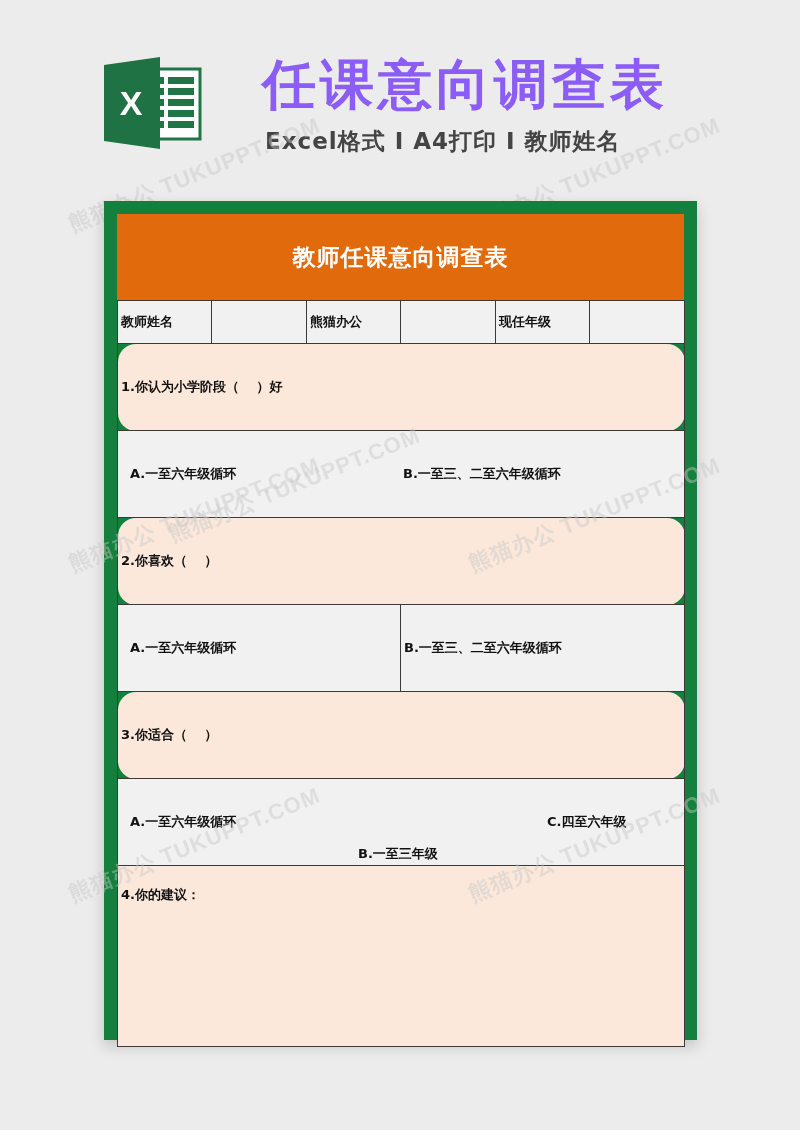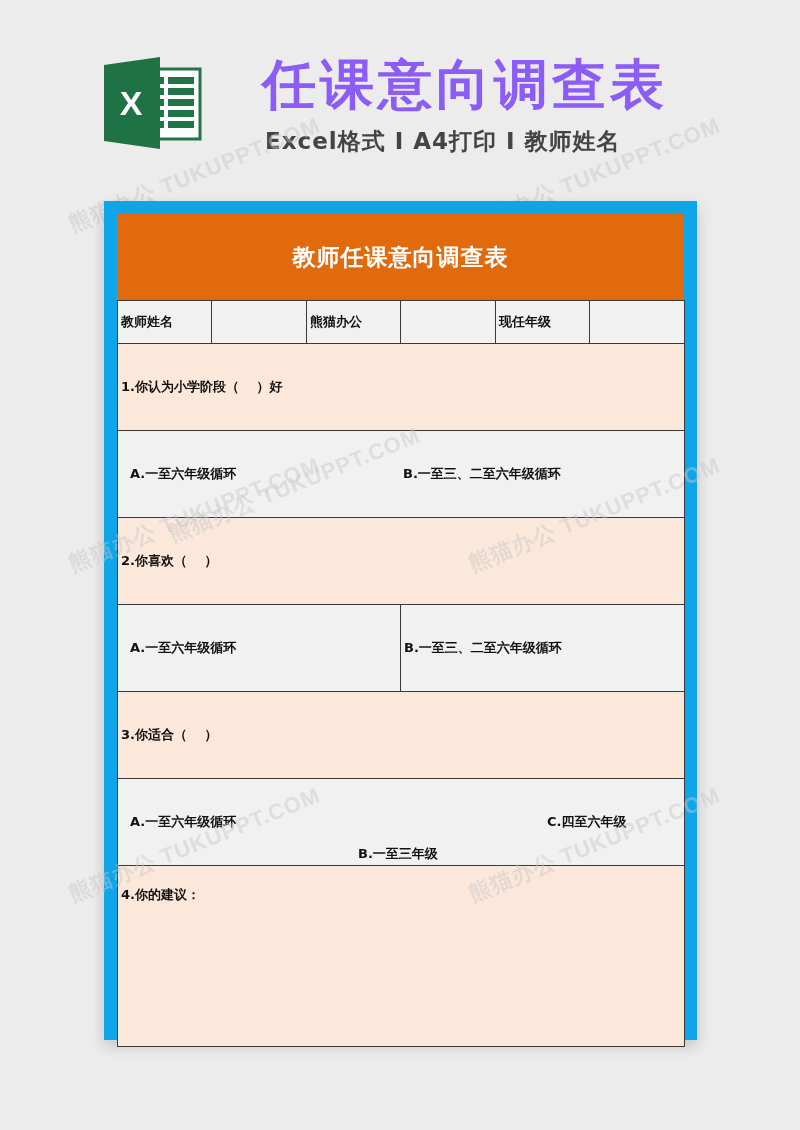--- a/index.html
+++ b/index.html
@@ -18,34 +18,34 @@
     position:absolute; left:265px; top:126px; font-size:23px; font-weight:bold;
     color:#444; letter-spacing:1px; white-space:nowrap;
   }
   .watermark {
     position:absolute; font-size:22px; font-weight:bold; color:rgba(200,200,200,0.45);
     transform:rotate(-22deg); white-space:nowrap; letter-spacing:1px; pointer-events:none;
     font-family:"Liberation Sans", sans-serif;
   }
   .paper {
     position:absolute; left:104px; top:201px; width:593px; height:839px;
-    background:#0ea5e9; box-shadow:0 6px 14px rgba(0,0,0,0.18);
+    background:#15803d; box-shadow:0 6px 14px rgba(0,0,0,0.18);
   }
   .sheet { position:absolute; left:13px; top:13px; width:567px; }
   .title-row {
     height:86px; background:#e06a0c; color:#fff; font-size:23px; font-weight:bold;
     display:flex; align-items:center; justify-content:center; letter-spacing:1px;
   }
   table { border-collapse:collapse; width:567px; table-layout:fixed; }
   td {
     border:1px solid #3a3a3a; font-size:13px; font-weight:bold; color:#111;
     padding:0 3px; vertical-align:middle; white-space:nowrap;
   }
   .hdr td { height:42px; background:#f1f1f1; }
-  .q td { background:#fce8da; height:86px; }
+  .q td { background:#fce8da; height:86px;border-radius:18px; }
   .a td { background:#f1f1f1; height:86px; }
   .q4 td { background:#fce8da; height:160px; vertical-align:top; padding-top:20px; }
   .opt { position:absolute; }
   .acell { position:relative; }
 </style>
 </head>
 <body>
 
 <div class="banner">
   <svg class="xl-icon" viewBox="0 0 98 92">

